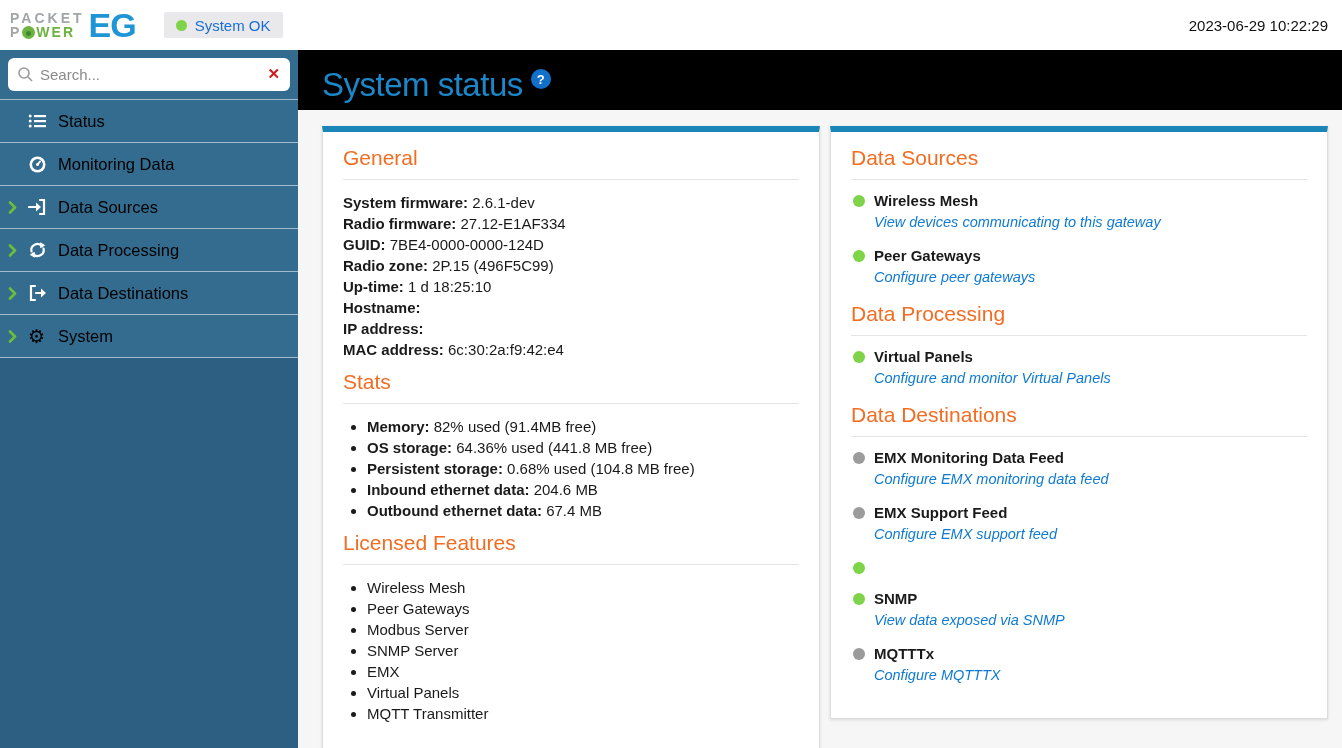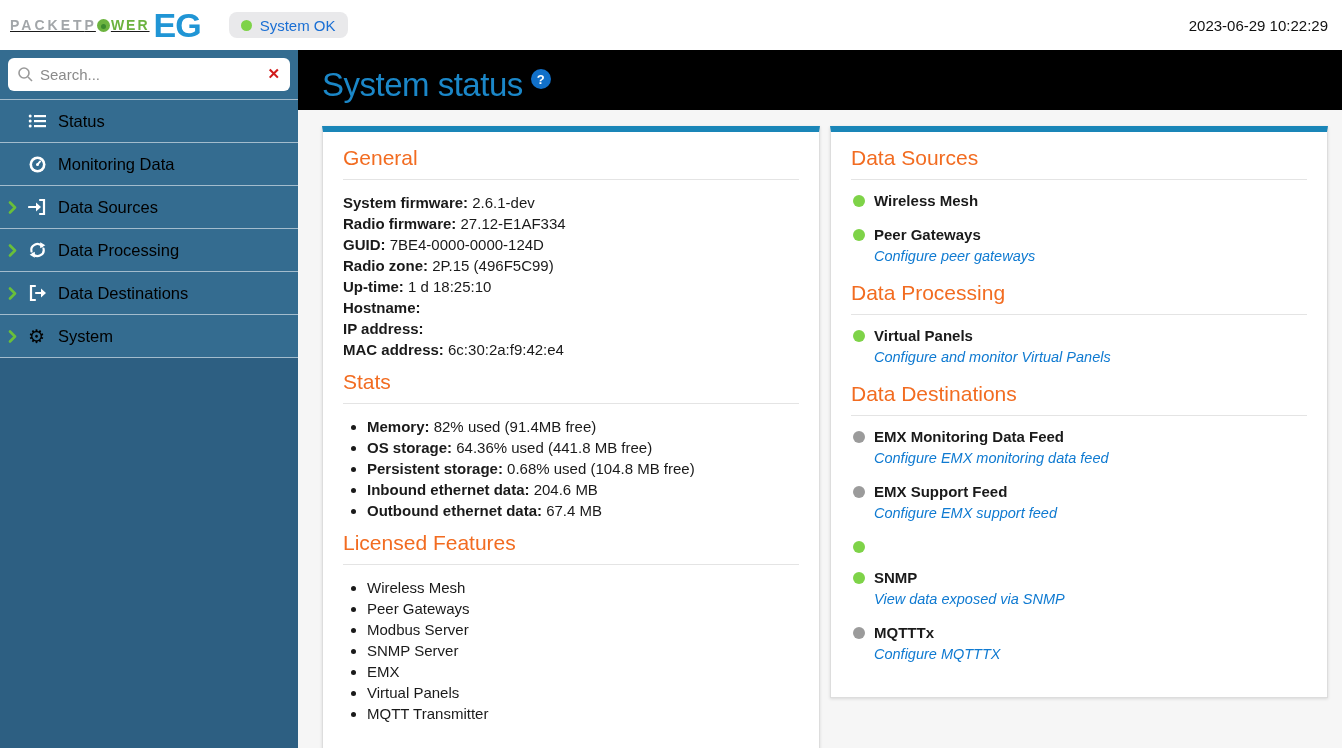--- a/index.html
+++ b/index.html
@@ -3,30 +3,30 @@
 <meta charset="utf-8">
 <style>
   * { margin:0; padding:0; box-sizing:border-box; }
   html,body { width:1342px; height:748px; overflow:hidden;
     font-family:"Liberation Sans", sans-serif; background:#f6f6f6; color:#1a1a1a; }
   .app { display:flex; flex-direction:column; height:100%; }
 
   
   header { height:50px; background:#fff; display:flex; align-items:center; flex:0 0 50px; }
   .logo { display:flex; align-items:center; margin-left:10px; cursor:pointer; }
-  .logo-words { display:flex; flex-direction:row; line-height:1;text-decoration:underline; }
+  .logo-words { display:flex; flex-direction:column; line-height:1; }
   .logo-packet { color:#a2a6a9; font-size:14px; font-weight:600; letter-spacing:3px; }
   .logo-power { color:#a2a6a9; font-size:14px; font-weight:700; letter-spacing:2px; display:flex; align-items:center; }
   .lp-wer { color:#6cb33f; }
   .globe { width:13px; height:13px; border-radius:50%; background:#6cb33f; display:inline-block;
     margin:0 1px; position:relative; }
   .globe::after { content:""; position:absolute; left:4px; top:5px; width:5px; height:5px;
     border-radius:50%; background:#3c8a2e; }
   .logo-eg { color:#2095d5; font-size:34px; font-weight:800; letter-spacing:-1px; margin-left:4px; }
-  .status-badge { margin-left:28px; background:#e9e9eb; border-radius:8px; height:26px;
+  .status-badge { margin-left:28px; background:#e9e9eb; border-radius:2px; height:26px;
     display:flex; align-items:center; padding:13px 12px; gap:8px; cursor:pointer; }
   .status-badge .hdot { width:11px; height:11px; border-radius:50%; background:#7ed348; }
   .status-badge span.btxt { color:#1a6fd4; font-size:15px; }
   .clock { margin-left:auto; margin-right:14px; font-size:15px; color:#111; }
 
   
   .body-row { display:flex; flex:1; min-height:0; }
 
   
   .sidebar { width:298px; flex:0 0 298px; background:#346c90; display:flex; flex-direction:column; }
@@ -236,21 +236,21 @@
             <li>MQTT Transmitter</li>
           </ul>
         </section>
 
         <section class="card">
           <h2 class="sec">Data Sources</h2>
           <hr class="sep">
           <div class="entry">
             <span class="sdot" data-status="green"></span>
             <div><div class="ename">Wireless Mesh</div>
-            </div>
+            <a class="elink">View devices communicating to this gateway</a></div>
           </div>
           <div class="entry">
             <span class="sdot" data-status="green"></span>
             <div><div class="ename">Peer Gateways</div>
             <a class="elink">Configure peer gateways</a></div>
           </div>
 
           <h2 class="sec">Data Processing</h2>
           <hr class="sep">
           <div class="entry">

